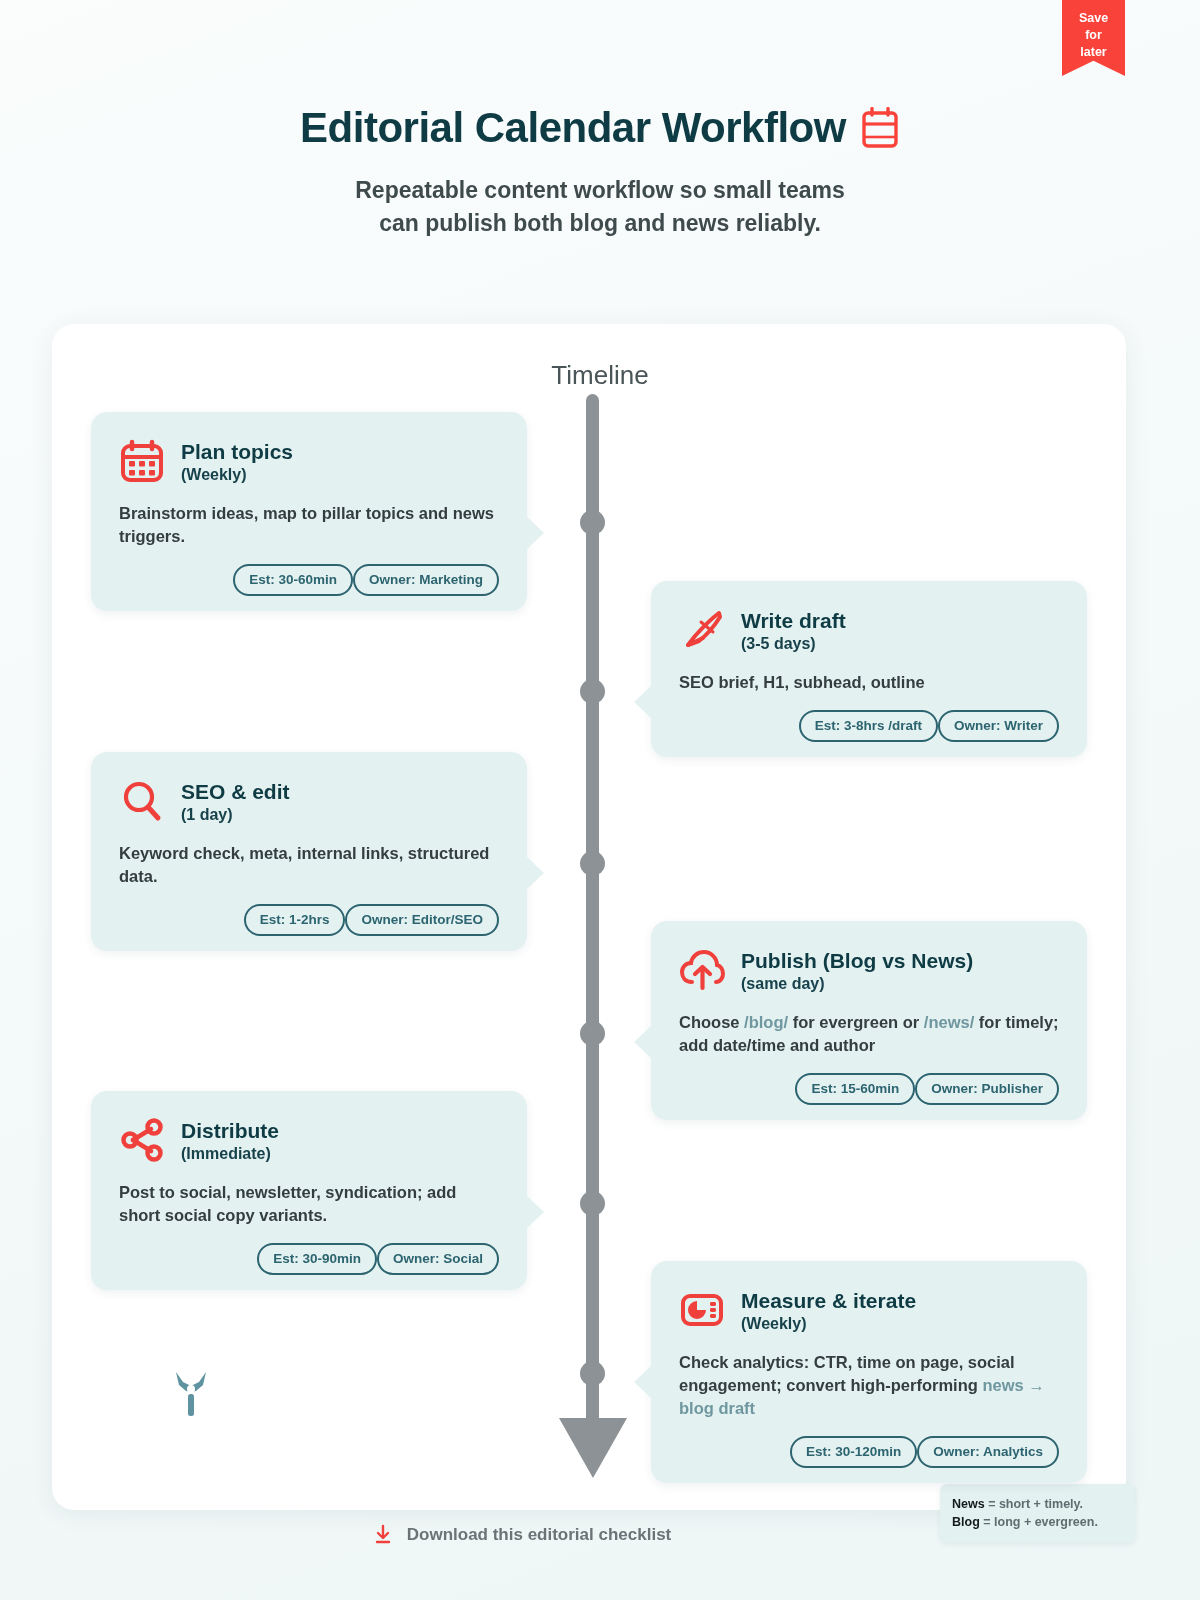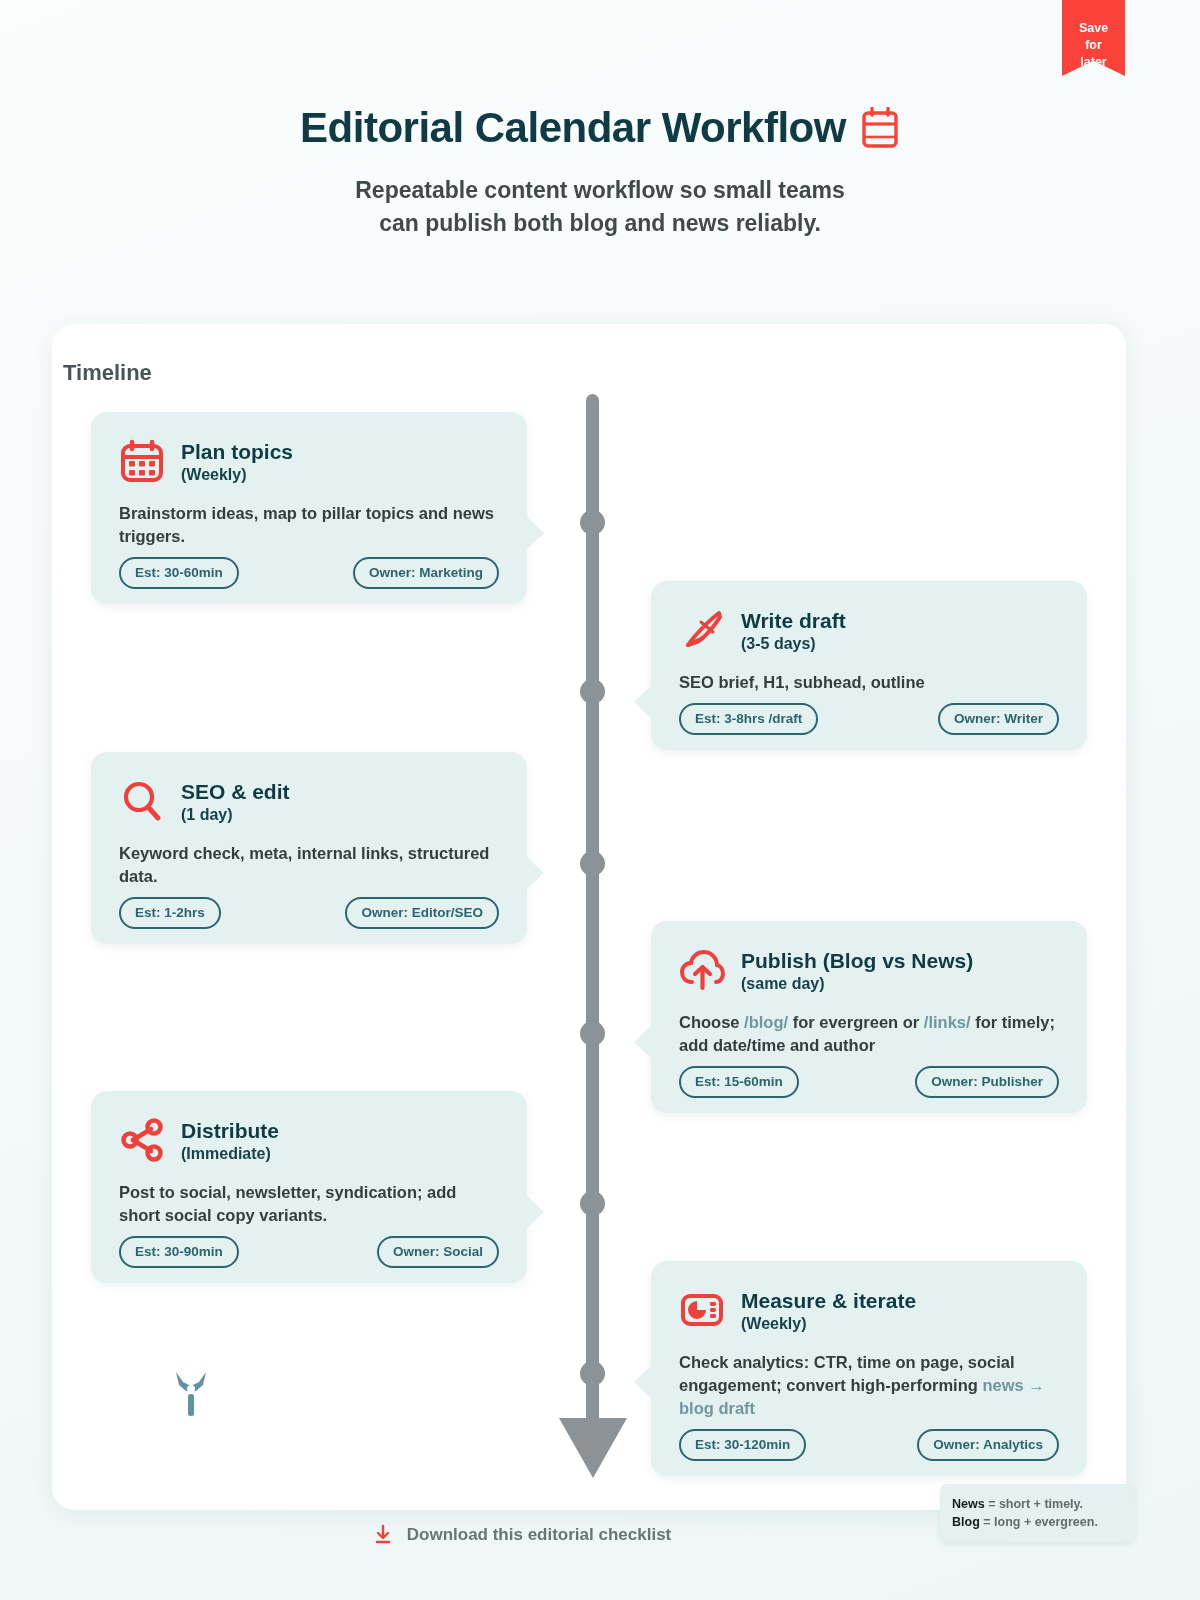--- a/index.html
+++ b/index.html
@@ -15,21 +15,21 @@
   .ribbon {
     position: absolute;
     top: 0; left: 1062px;
     width: 63px; height: 76px;
     background: #f9423a;
     color: #ffffff;
     text-align: center;
     font-size: 12.5px;
     font-weight: bold;
     line-height: 17px;
-    padding-top: 20px;
+    padding-top: 10px;
     clip-path: polygon(0 0, 100% 0, 100% 100%, 50% 80%, 0 100%);
     box-shadow: 0 2px 4px rgba(0,0,0,.12);
   }
 
   
   .header { position: absolute; top: 104px; left: 0; width: 1200px; text-align: center; }
   .title {
     font-size: 42px;
     font-weight: bold;
     color: #0e3b44;
@@ -52,22 +52,23 @@
     top: 324px; left: 52px;
     width: 1074px; height: 1186px;
     background: #ffffff;
     border-radius: 22px;
     box-shadow: 0 4px 26px rgba(17,60,70,.07);
   }
 
   .timeline-label {
     position: absolute;
     top: 36px; left: 0; width: 1074px;
-    font-size: 22px;
-    font-weight: bold;
+    text-align: center;
+    font-size: 26px;
+    font-weight: normal;
     color: #4a5558;
     transform: translateX(11px);
   }
 
   
   .spine {
     position: absolute;
     left: 534px; top: 70px;
     width: 13px; height: 1032px;
     background: #8c9295;
@@ -126,23 +127,23 @@
   }
   .card-desc {
     margin-top: 18px;
     font-size: 16.5px;
     font-weight: bold;
     color: #343d40;
     line-height: 23px;
   }
   .card-desc .muted { color: #6f97a0; }
   .chips {
-    margin-top: 9px;
+    margin-top: 16px;
     display: flex;
-    justify-content: space-between;
+    justify-content: flex-end;
     align-items: center;
   }
   .chip {
     border: 2px solid #2c6470;
     color: #2c6470;
     border-radius: 20px;
     padding: 6px 14px 7px 14px;
     font-size: 13.5px;
     font-weight: bold;
     white-space: nowrap;
@@ -311,21 +312,21 @@
           <path d="M13 34 C6 34 3 29 3 24 C3 19 7 15 12 15 C13 8 19 4 25 4 C32 4 38 10 38 17 C42 18 44 22 44 26 C44 30 41 34 37 34" fill="none" stroke="#f0403c" stroke-width="4" stroke-linecap="round"></path>
           <line x1="23.5" y1="40" x2="23.5" y2="20" stroke="#f0403c" stroke-width="4.2" stroke-linecap="round"></line>
           <path d="M16 26 L23.5 19 L31 26" fill="none" stroke="#f0403c" stroke-width="4.2" stroke-linecap="round" stroke-linejoin="round"></path>
         </svg>
       </span>
       <div class="card-titles">
         <div class="card-title">Publish (Blog vs News)</div>
         <div class="card-cadence">(same day)</div>
       </div>
     </div>
-    <div class="card-desc"><span>Choose </span><span class="muted">/blog/</span><span> for evergreen or </span><span class="muted">/links/</span><span> for timely; add date/time and author</span></div>
+    <div class="card-desc"><span>Choose </span><span class="muted">/blog/</span><span> for evergreen or </span><span class="muted">/news/</span><span> for timely; add date/time and author</span></div>
     <div class="chips">
       <span class="chip">Est: 15-60min</span>
       <span class="chip">Owner: Publisher</span>
     </div>
   </div>
 
   <div class="card left" style="left:39px; top:767px;">
     <div class="tail"></div>
     <div class="card-head">
       <span class="icon-wrap">

